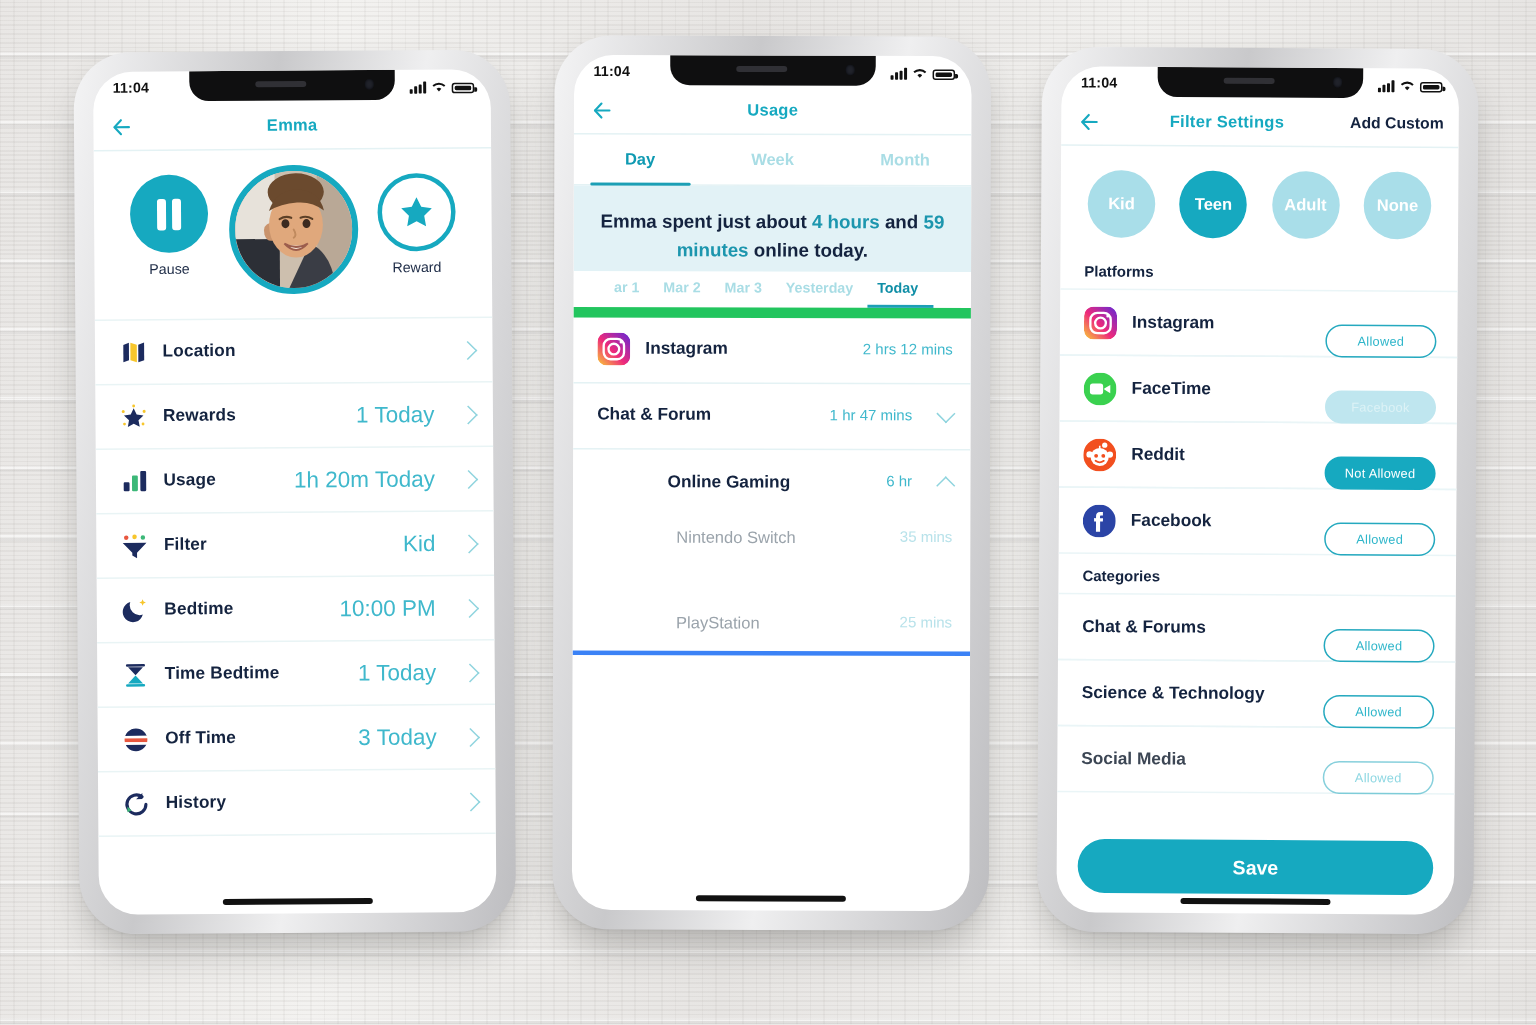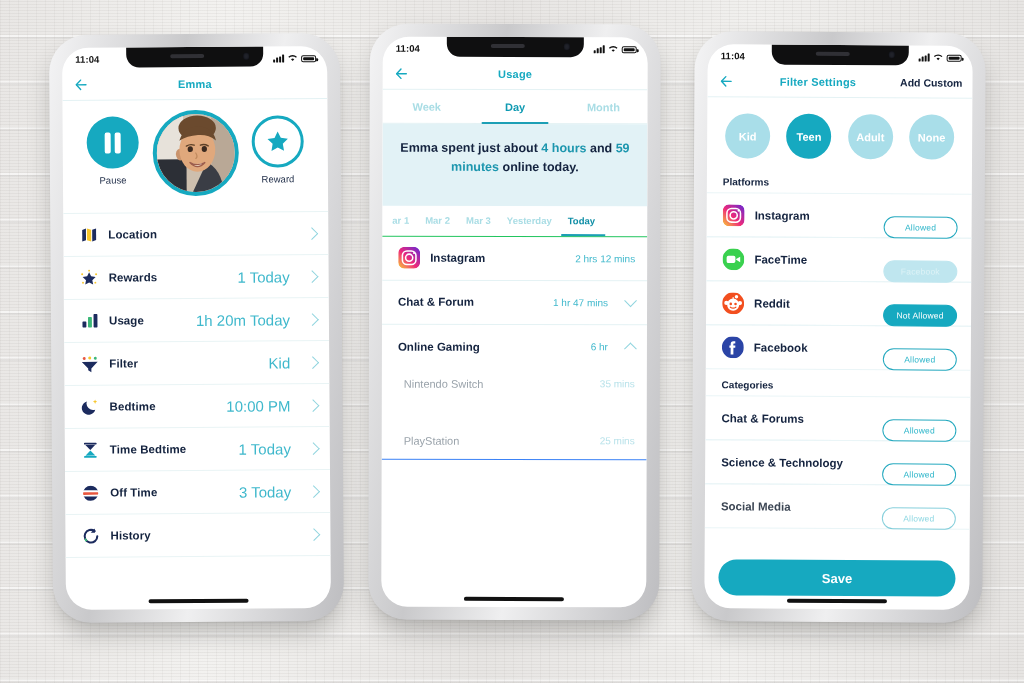--- a/index.html
+++ b/index.html
@@ -159,43 +159,43 @@
   #phone2 { left: 373px; top: 28px; width: 283px; height: 588px; transform: rotate(0.15deg); }
   .segtabs{ display:flex; height:34px; border-bottom:1px solid #e4f2f4;}
   .segtab{ flex:1; display:flex;align-items:center;justify-content:center;
            font-size:11px; font-weight:bold; color:#a9dde5; position:relative;}
   .segtab.active{ color:#0f9ab2; }
   .segtab.active::after{
     content:""; position:absolute; bottom:-1px; left:12%; right:12%;
     height:2.5px; background:#1c9fb5; border-radius:2px;
   }
   .summary{
-    background:#e2f2f6; padding:15px 16px 28px;
+    background:#e2f2f6; padding:15px 16px 3px;
     text-align:center; font-size:12.5px; line-height:1.55; color:#14233f; font-weight:bold;
   }
   .summary em{ font-style:normal; color:#1c96ae; }
-  .datebar{ display:flex; align-items:center; height:31px; border-bottom:1px solid #22c55e; padding-left:2px; overflow:hidden;}
+  .datebar{ display:flex; align-items:center; height:31px; border-bottom:7px solid #22c55e; padding-left:19px; overflow:hidden;}
   .datetab{ font-size:9.5px; font-weight:bold; color:#a9dde5; padding:0 8px; white-space:nowrap; position:relative; height:100%; display:flex;align-items:center;}
   .datetab.active{ color:#0f8ea6; padding-right:12px;}
   .datetab.active::after{
     content:""; position:absolute; bottom:-1px; left:2px; right:2px;
     height:2.5px; background:#1c9fb5;
   }
   .urow{
     display:flex; align-items:center; gap:10px;
     padding: 0 12px 0 16px; height:44px; border-bottom:1px solid #e4f2f4;
   }
   .urow .ulbl{ flex:1; font-size:11.5px; font-weight:bold; color:#14233f;}
   .urow .uval{ font-size:10px; color:#3fb8cc; font-weight:500;}
   .urow.sub{ border-bottom:none; height:30px; padding-left:22px;}
   .urow.sub .ulbl{ font-weight:500; color:#9aa3ab; font-size:11px;}
   .urow.sub .uval{ color:#b8e2ea; }
   .caret{ width:9px;height:9px; border-right:1.5px solid #8fd4de; border-bottom:1.5px solid #8fd4de; transform:rotate(45deg); margin-left:8px; margin-top:-4px;}
   .caret.up{ transform:rotate(-135deg); margin-top:3px;}
-  .group{ border-bottom:1px solid #3b82f6; }
+  .group{ border-bottom:3px solid #3b82f6;padding-left:47px; }
 
   
   #phone3 { left: 697px; top: 36px; width: 283px; height: 582px; transform: rotate(0.35deg); }
   .pills{ display:flex; justify-content:space-between; padding:16px 18px 14px; }
   .pill{
     width:45px;height:45px;border-radius:50%;
     display:flex;align-items:center;justify-content:center;
     background:#a9dee9; color:#fff; font-size:11px; font-weight:bold;
   }
   .pill.active{ background:#16a9c0; }
@@ -447,22 +447,22 @@
 
     <div class="navbar">
       <svg class="backarrow" viewBox="0 0 24 24">
         <path d="M11 5 4.5 12 11 19" fill="none" stroke="currentColor" stroke-width="2.1" stroke-linecap="round" stroke-linejoin="round"></path>
         <path d="M4.8 12H19" fill="none" stroke="currentColor" stroke-width="2.1" stroke-linecap="round"></path>
       </svg>
       <div class="navtitle">Usage</div>
     </div>
 
     <div class="segtabs">
+      <div class="segtab active">Day</div>
       <div class="segtab">Week</div>
-      <div class="segtab active">Day</div>
       <div class="segtab">Month</div>
     </div>
 
     <div class="summary">
       <span>Emma spent just about </span><em>4 hours</em><span> and </span><em>59 minutes</em><span> online today.</span>
     </div>
 
     <div class="datebar">
       <div class="datetab">ar 1</div>
       <div class="datetab">Mar 2</div>

